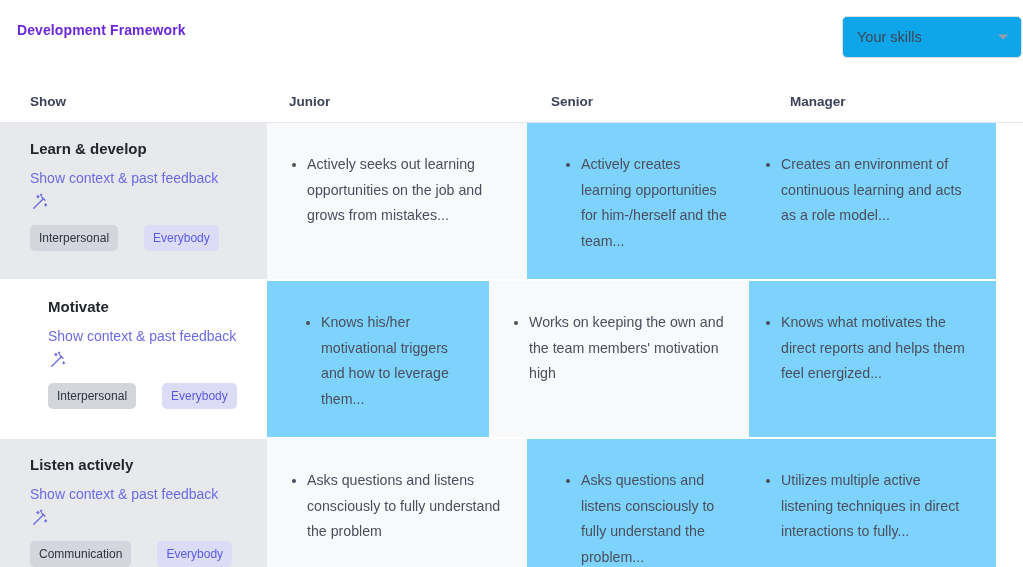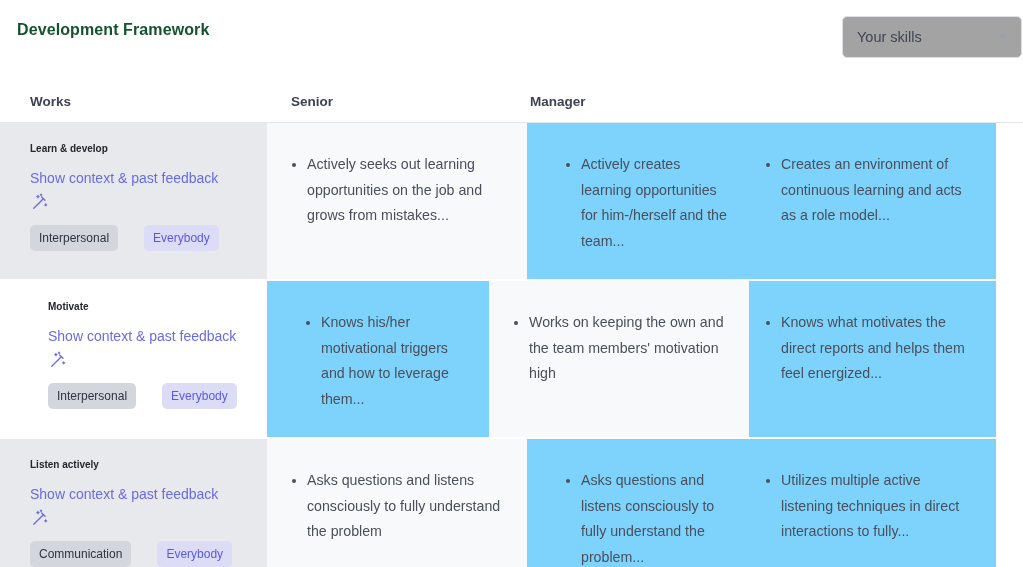--- a/index.html
+++ b/index.html
@@ -19,40 +19,40 @@
   .page-header {
     position: relative;
     height: 80px;
     display: flex;
     align-items: flex-start;
     justify-content: space-between;
     padding: 16px 0 0 0;
     box-sizing: border-box;
   }
   .page-title {
-    font-size: 16px;
+    font-size: 14px;
     font-weight: 700;
-    color: #14532d;
+    color: #6d28d9;
     letter-spacing: 0.1px;
     margin-left: 17px;
     line-height: 28px;
   }
   .header-controls {
     display: flex;
     gap: 14px;
     margin-right: 1px;
     padding-top: 0px;
   }
   .select-box {
     position: relative;
     box-sizing: border-box;
     height: 42px;
     border: 1px solid #dcdfe4;
     border-radius: 5px;
-    background: #a3a3a3;
+    background: #0ea5e9;
     display: flex;
     align-items: center;
     padding: 0 34px 0 14px;
     font-size: 14.5px;
     color: #3f4554;
     white-space: nowrap;
     cursor: pointer;
   }
   .select-box.w1 { width: 180px; }
   .select-box.w2 { width: 170px; }
@@ -102,21 +102,21 @@
 
   .name-cell {
     width: 267px;
     padding: 16px 18px 12px 30px;
     box-sizing: border-box;
   }
   .name-cell.shaded { background: #e7e9ed; }
   .name-cell.plain  { background: #ffffff; padding-left: 48px; }
 
   .skill-title {
-    font-size: 10px;
+    font-size: 15px;
     font-weight: 700;
     color: #24262d;
     line-height: 20px;
     margin-bottom: 10px;
   }
   .context-link {
     font-size: 14px;
     color: #6b6be0;
     line-height: 19px;
     cursor: pointer;
@@ -183,21 +183,22 @@
     <div class="select-box w1">
       <span>Your skills</span>
       <span class="select-caret"></span>
     </div>
   </div>
 </div>
 
 <div class="table">
 
   <div class="table-head">
-    <div class="th col-name">Works</div>
+    <div class="th col-name">Show</div>
+    <div class="th col-junior">Junior</div>
     <div class="th col-senior">Senior</div>
     <div class="th col-manager">Manager</div>
   </div>
 
   <div class="row">
     <div class="cell name-cell shaded">
       <div class="skill-title">Learn &amp; develop</div>
       <a class="context-link">Show context &amp; past feedback</a>
       <span class="wand-icon">
         <svg width="20" height="20" viewBox="0 0 24 24" fill="none" stroke="#6b6be0" stroke-width="1.6" stroke-linecap="round" stroke-linejoin="round">

